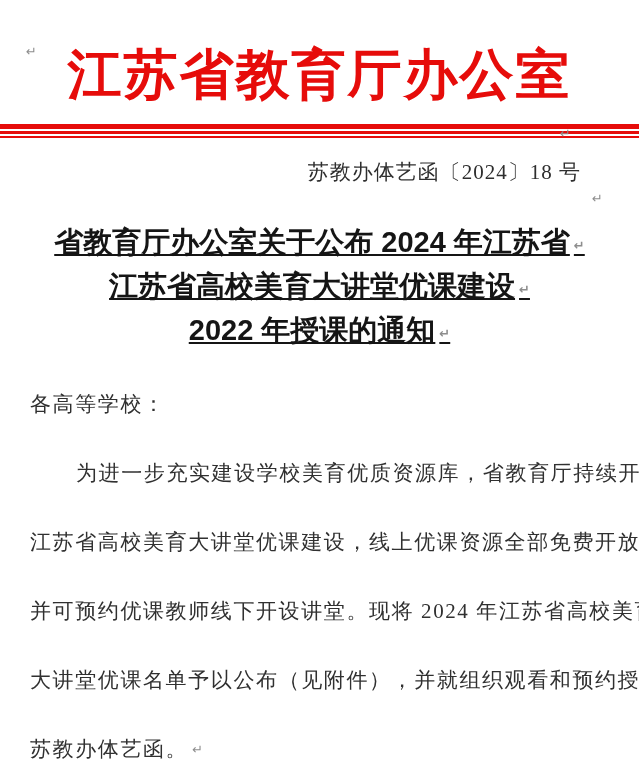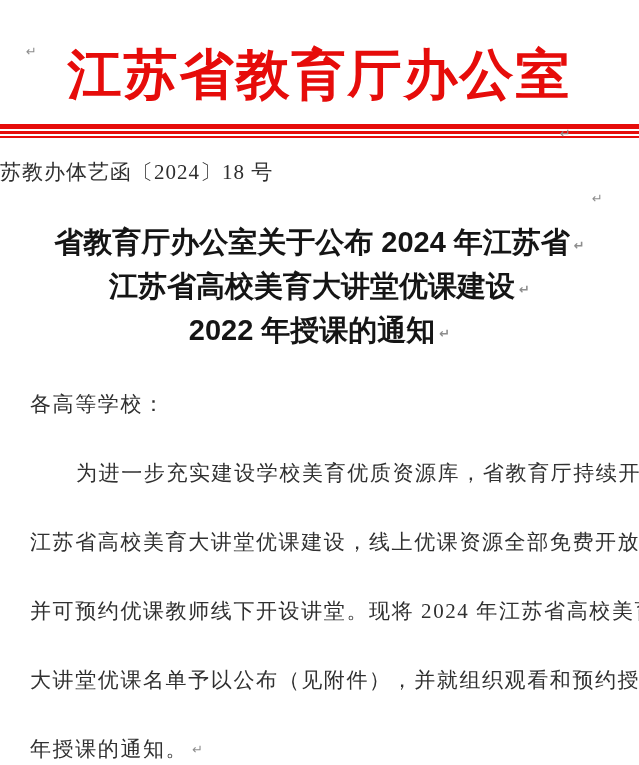--- a/index.html
+++ b/index.html
@@ -51,40 +51,42 @@
   .band-3 { height: 2px; }
   .band-mark {
     position: absolute;
     right: 68px;
     top: 2px;
   }
   
   .docnum-row {
     margin-top: 20px;
     padding-right: 58px;
+    text-align: right;
     font-size: 21px;
     line-height: 28px;
     color: #2e2e2e;
     letter-spacing: 1px;
   }
   .empty-row {
     height: 26px;
     padding-right: 36px;
     text-align: right;
     line-height: 26px;
   }
   
   .title-block {
     margin-top: 10px;
     text-align: center;
     font-family: "Liberation Sans", "DejaVu Sans", sans-serif;
     font-weight: 700;
     font-size: 29px;
     line-height: 40px;
     color: #151515;
+    text-decoration: underline;
   }
   .title-line { white-space: nowrap; }
   
   .body-block {
     margin-top: 30px;
     padding: 0 30px;
     font-size: 21px;
     line-height: 37px;
     letter-spacing: 1.6px;
     color: #303030;
@@ -121,21 +123,21 @@
     <div class="title-line"><span>江苏省高校美育大讲堂优课建设</span><span class="pmark">↵</span></div>
     <div class="title-line"><span>2022 年授课的通知</span><span class="pmark">↵</span></div>
   </div>
 
   <div class="body-block">
     <div class="body-line"><span>各高等学校：</span></div>
     <div class="body-line indent"><span>为进一步充实建设学校美育优质资源库，省教育厅持续开展</span></div>
     <div class="body-line"><span>江苏省高校美育大讲堂优课建设，线上优课资源全部免费开放，</span></div>
     <div class="body-line"><span>并可预约优课教师线下开设讲堂。现将 2024 年江苏省高校美育</span></div>
     <div class="body-line"><span>大讲堂优课名单予以公布（见附件），并就组织观看和预约授课</span></div>
-    <div class="body-line"><span>年授课的通知。</span><span class="pmark">↵</span></div>
+    <div class="body-line"><span>苏教办体艺函。</span><span class="pmark">↵</span></div>
     <div class="body-line indent"><span>一、线上优课：为了充分发挥美育大讲堂对高校改进美育教</span></div>
     <div class="body-line"><span>学、提升学生审美与人文素养的作用，所有优课在“江苏省学校</span></div>
     <div class="body-line"><span>美育智慧平台”全年开放，各高校可登录平台选择优课，组织学</span></div>
     <div class="body-line indent"><span>二、线下讲堂：各高校可根据需要预约教师开设线下美育讲</span></div>
     <div class="body-line"><span>堂。各高校可于2025年1月1日起登录“江苏省学校美育智慧平台”</span></div>
   </div>
 
 </div>
 
 </body></html>

